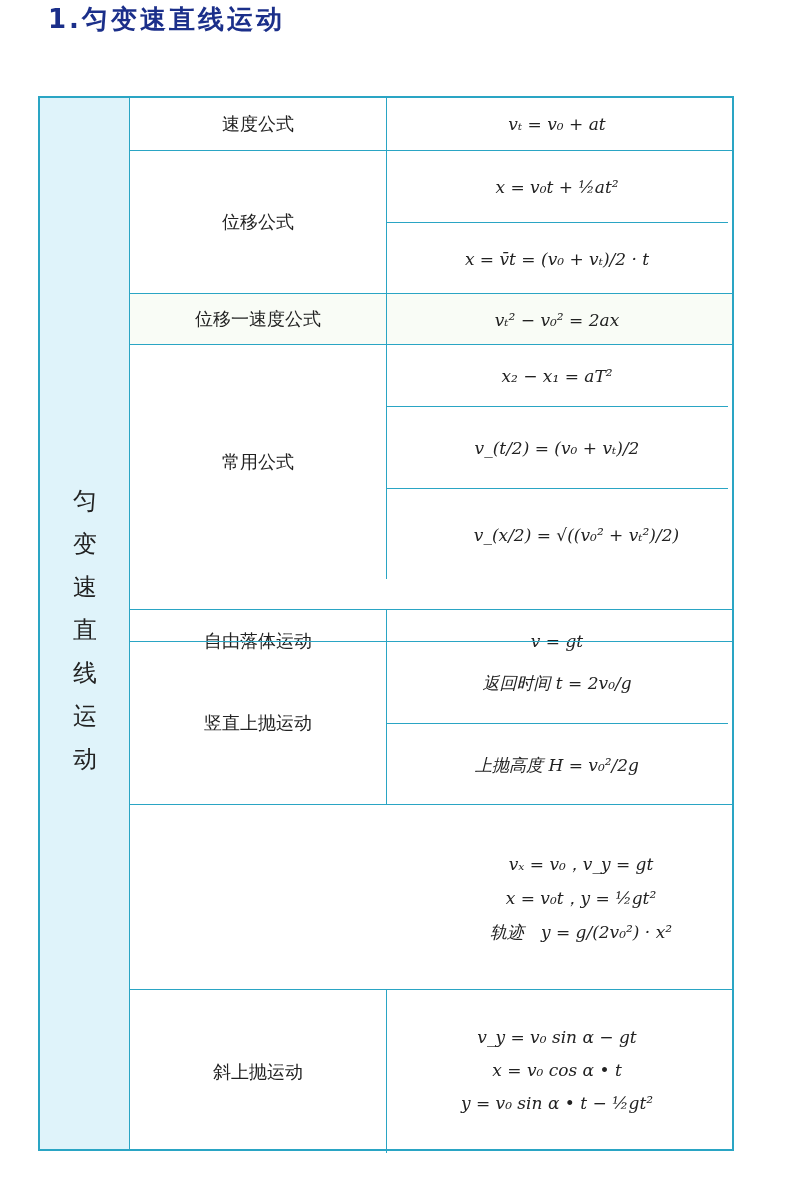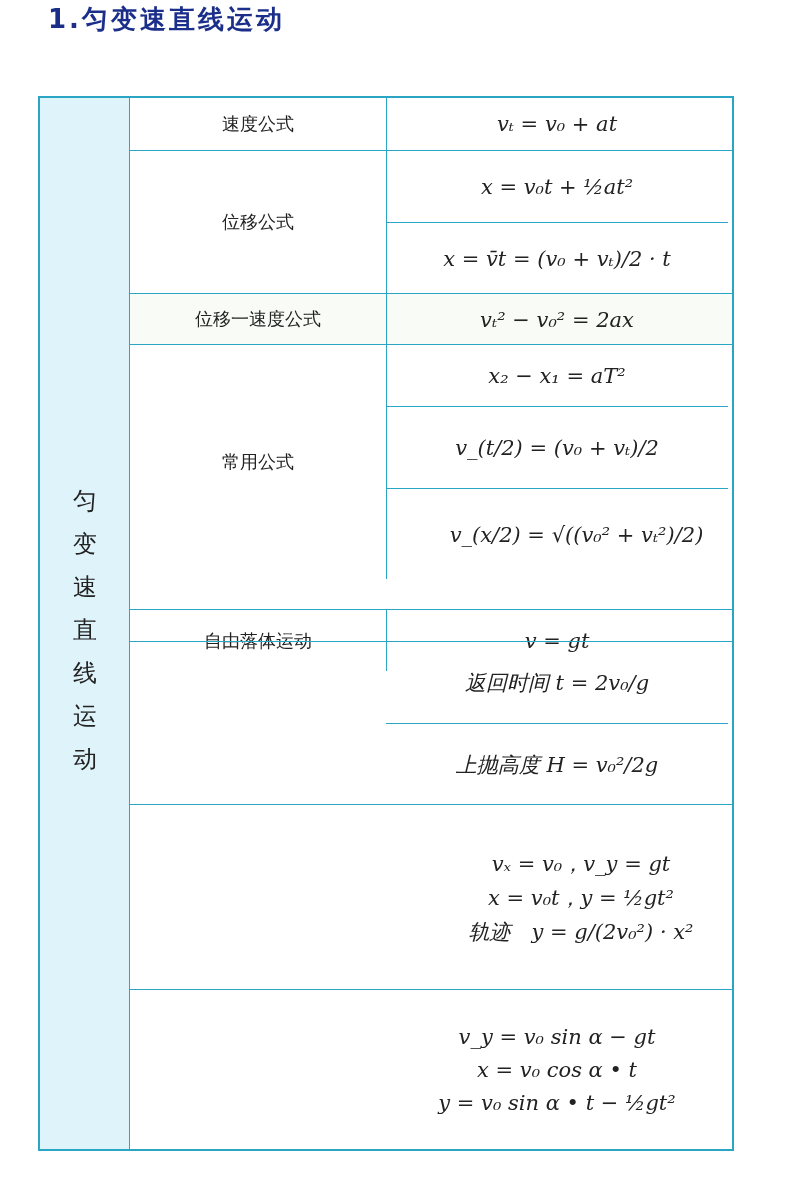--- a/index.html
+++ b/index.html
@@ -5,21 +5,21 @@
   html, body { margin:0; padding:0; background:#ffffff; }
   body { width:800px; height:1194px; position:relative; overflow:hidden; font-family:"DejaVu Serif", serif; }
   .title { position:absolute; left:48px; top:2px; font-family:"DejaVu Sans", sans-serif; font-weight:bold; font-size:26px; color:#1b2f8a; letter-spacing:3px; }
   .tbl { position:absolute; left:38px; top:96px; width:696px; height:1055px; border:2px solid #2aa5c4; box-sizing:border-box; }
   .side { position:absolute; left:0; top:0; width:90px; height:100%; background:#dff3fa; border-right:1.5px solid #2aa5c4; box-sizing:border-box; }
   .side-text { position:absolute; left:0; width:90px; top:382px; text-align:center; font-family:"DejaVu Sans", sans-serif; font-size:24px; color:#222; line-height:43px; }
   .row { position:absolute; left:90px; right:0; border-top:1.5px solid #2aa5c4; box-sizing:border-box; }
   .row.first { border-top:none; }
   .lbl { position:absolute; left:0; width:256px; top:0; bottom:0; display:flex; align-items:center; justify-content:center; border-right:1.5px solid #2aa5c4; font-family:"DejaVu Sans", sans-serif; font-size:18px; color:#222; }
   .fcol { position:absolute; left:256px; right:0; top:0; bottom:0; }
-  .fcell { position:absolute; left:0; right:4px; display:flex; align-items:center; justify-content:center; font-size:21px; font-style:italic; color:#222; border-top:1.5px solid #2aa5c4; box-sizing:border-box; text-align:center; line-height:34px; flex-direction:column; }
+  .fcell { position:absolute; left:0; right:4px; display:flex; align-items:center; justify-content:center; font-size:17px; font-style:italic; color:#222; border-top:1.5px solid #2aa5c4; box-sizing:border-box; text-align:center; line-height:34px; flex-direction:column; }
   .fcell.first { border-top:none; }
   .shade { background:#f9fcf6; }
 </style>
 </head>
 <body>
 
 <div class="title">1.匀变速直线运动</div>
 
 <div class="tbl">
   <div class="side">
@@ -66,37 +66,39 @@
   </div>
 
   <div class="row" style="top:481px;height:62px;margin-top:30px;">
     <div class="lbl">自由落体运动</div>
     <div class="fcol">
         <div class="fcell first" style="top:0;height:62px;">v = gt</div>
       </div>
   </div>
 
   <div class="row" style="top:543px;height:163px;">
+    <div class="lbl">竖直上抛运动</div>
     <div class="fcol">
       <div class="fcell first" style="top:0;height:81px;">返回时间 t = 2v₀/g</div>
       <div class="fcell" style="top:81px;height:82px;">上抛高度 H = v₀²/2g</div>
     </div>
   </div>
 
   <div class="row" style="top:706px;height:185px;">
     <div class="fcol">
       <div class="fcell first" style="top:0;height:185px;margin-left:48px;">
         <div>vₓ = v₀，v_y = gt</div>
         <div>x = v₀t，y = ½gt²</div>
         <div>轨迹　y = g/(2v₀²) · x²</div>
       </div>
     </div>
   </div>
 
   <div class="row" style="top:891px;height:164px;">
+    <div class="lbl">斜上抛运动</div>
     <div class="fcol">
       <div class="fcell first" style="top:0;height:160px;line-height:33px;">
         <div>v_y = v₀ sin α − gt</div>
         <div>x = v₀ cos α • t</div>
         <div>y = v₀ sin α • t − ½gt²</div>
       </div>
     </div>
   </div>
 </div>
 

